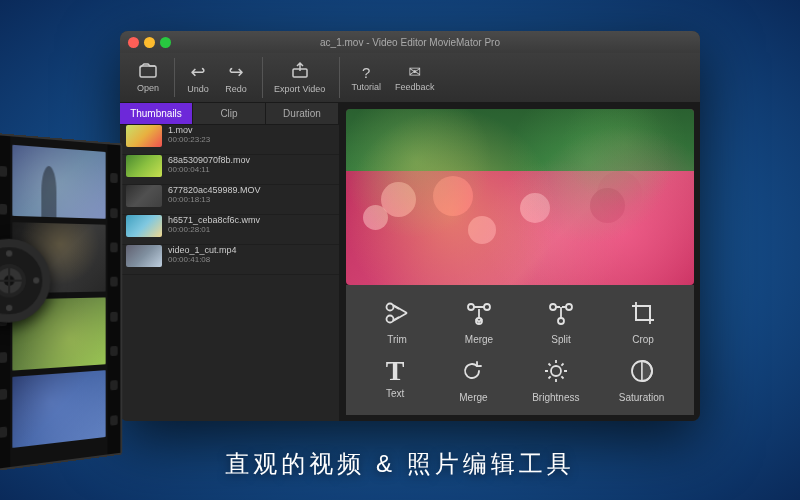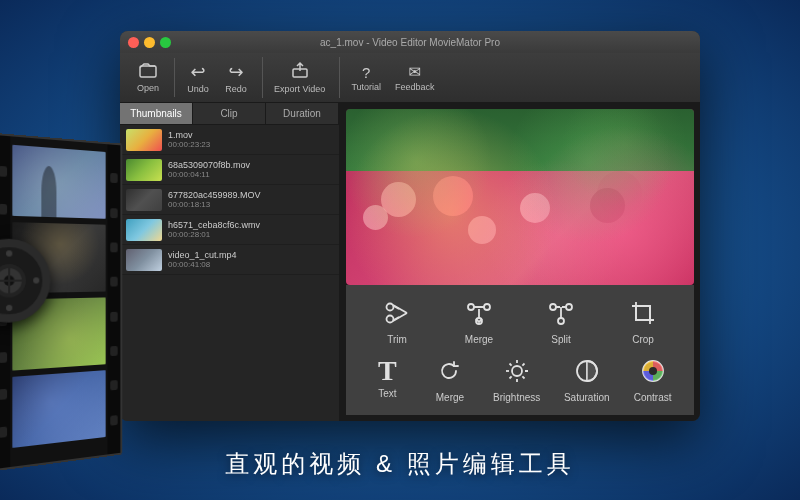--- a/index.html
+++ b/index.html
@@ -114,29 +114,29 @@
     .panel-tab {
       flex: 1;
       font-size: 10px;
       color: #aaa;
       display: flex;
       align-items: center;
       justify-content: center;
       border-right: 1px solid #1a1a1a;
       cursor: pointer;
     }
-    .panel-tab.active { color: #fff; background: #737373; justify-content: center; }
+    .panel-tab.active { color: #fff; background: #6d28d9; justify-content: center; }
 
     .clip-list {
       flex: 1;
       overflow: hidden;
     }
     .clip-item {
       display: flex;
-      align-items: center;
+      align-items: flex-start;
       height: 30px;
       padding: 0 6px;
       border-bottom: 1px solid #1e1e1e;
       cursor: pointer;
     }
     .clip-thumb {
       width: 36px;
       height: 22px;
       border-radius: 2px;
       margin-right: 6px;
@@ -539,34 +539,20 @@
           <div class="tool-item">
             <span class="tool-icon">
               <svg width="28" height="28" viewBox="0 0 28 28" fill="none" stroke="#e0e0e0" stroke-width="1.8">
                 <circle cx="14" cy="14" r="10"></circle>
                 <path d="M14 4v20" stroke="#e0e0e0"></path>
                 <path d="M14 4a10 10 0 0 1 0 20" fill="rgba(120,120,120,0.3)"></path>
               </svg>
             </span>
             <span class="tool-label">Saturation</span>
           </div>
-          <div class="tool-item">
-            <span class="tool-icon">
-              <svg width="28" height="28" viewBox="0 0 28 28">
-                <circle cx="14" cy="14" r="10" fill="none" stroke="#e0e0e0" stroke-width="1.8"></circle>
-
-                <path d="M14 4 A10 10 0 0 1 24 14 L14 14 Z" fill="rgba(255,100,100,0.8)"></path>
-                <path d="M24 14 A10 10 0 0 1 14 24 L14 14 Z" fill="rgba(100,200,100,0.8)"></path>
-                <path d="M14 24 A10 10 0 0 1 4 14 L14 14 Z" fill="rgba(100,100,255,0.8)"></path>
-                <path d="M4 14 A10 10 0 0 1 14 4 L14 14 Z" fill="rgba(255,200,50,0.8)"></path>
-                <circle cx="14" cy="14" r="4" fill="#2a2a2a"></circle>
-              </svg>
-            </span>
-            <span class="tool-label">Contrast</span>
-          </div>
         </div>
       </div>
     </div>
 
   </div>
 </div>
 
 <div class="bottom-text">
   <span>直观的视频 &amp;  照片编辑工具</span>
 </div>

